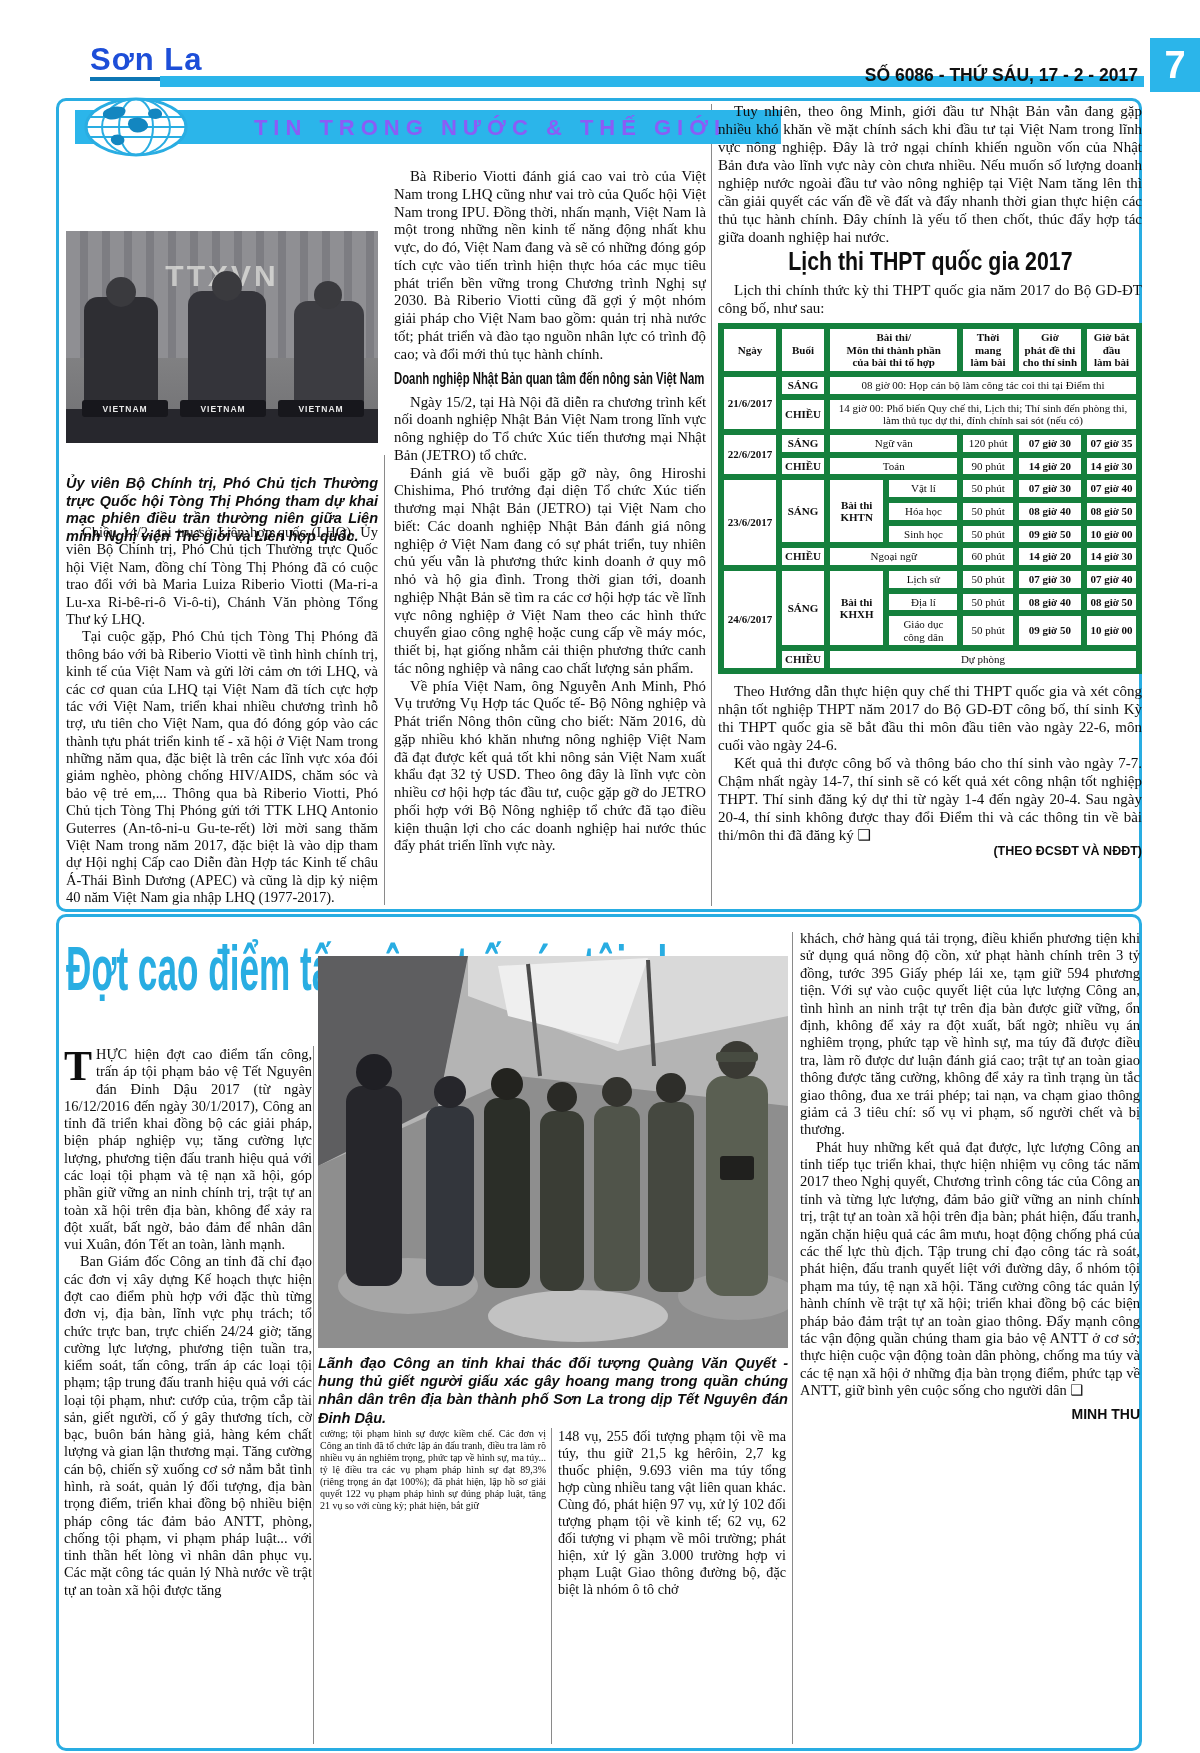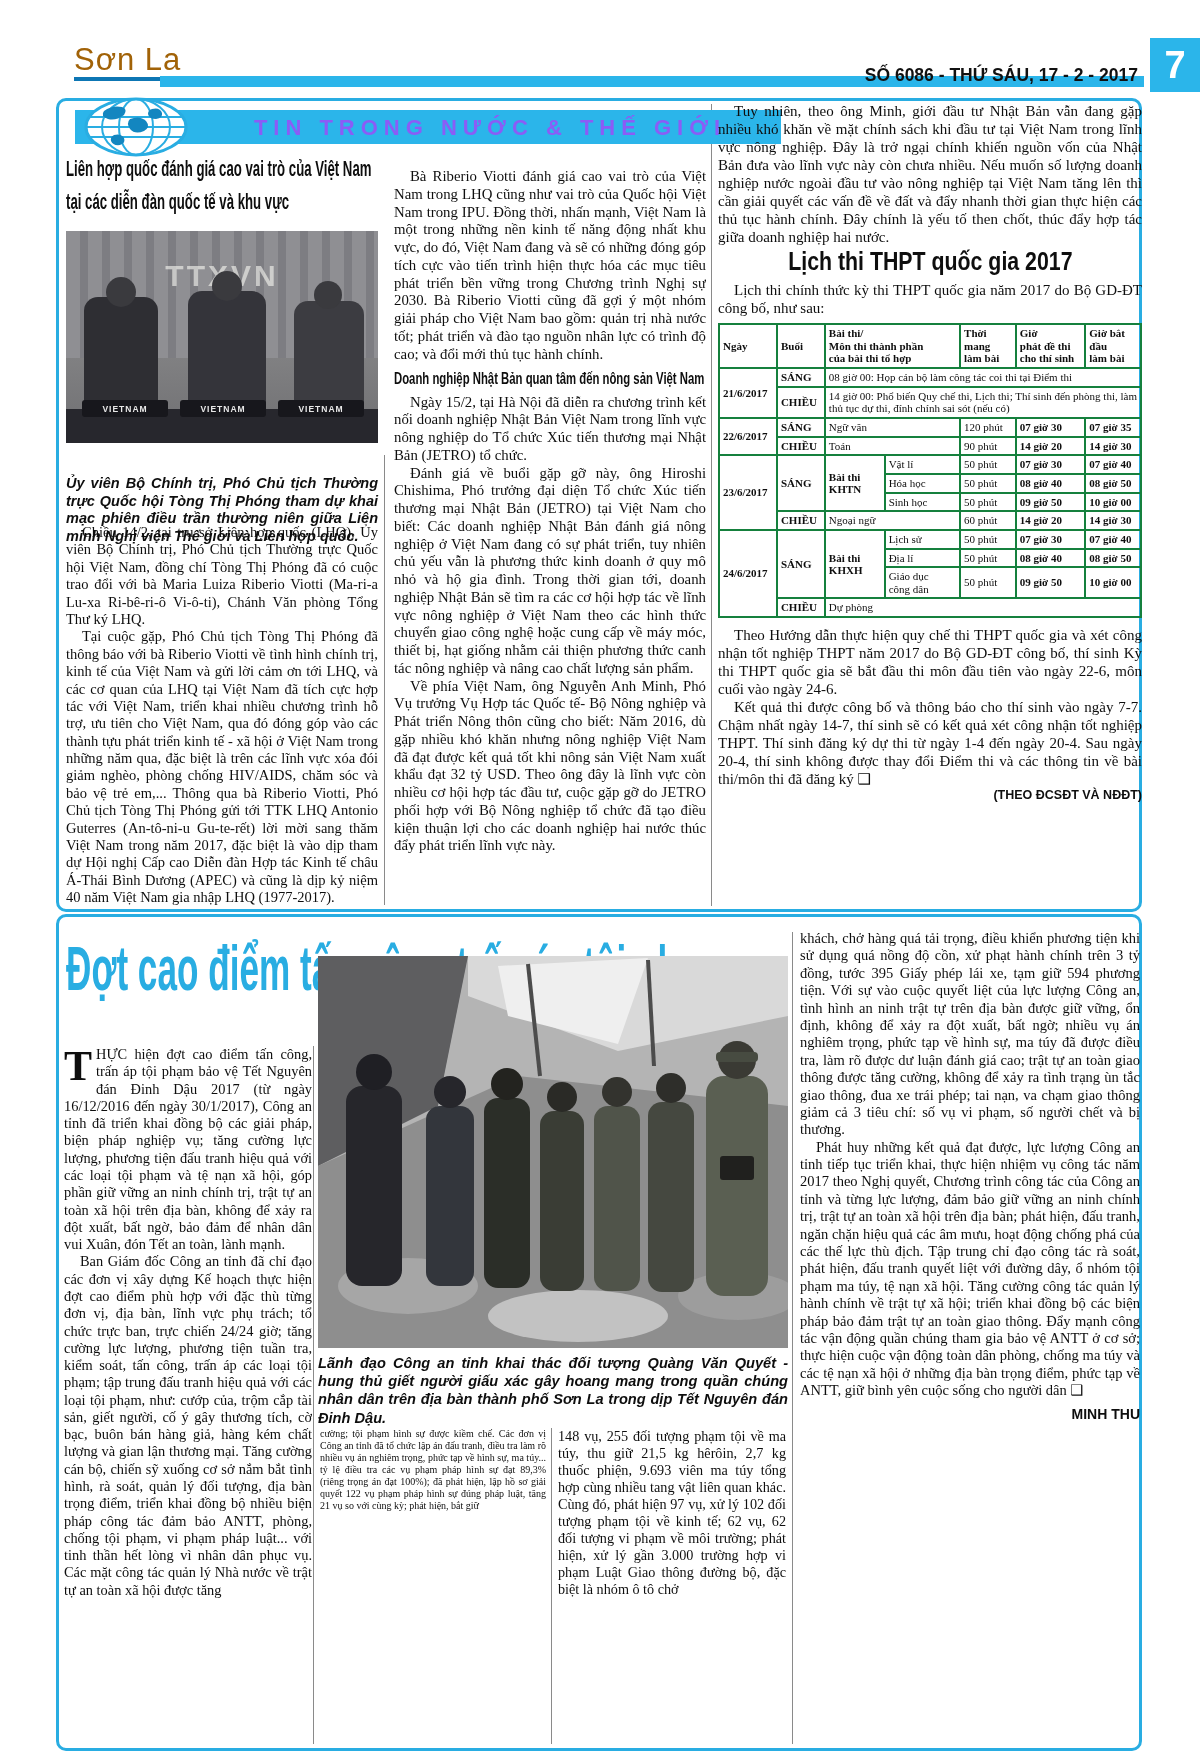--- a/index.html
+++ b/index.html
@@ -2,22 +2,22 @@
 <html><head>
 <meta charset="utf-8">
 <style>
   :root{ --cyan:#29ade2; --cyan2:#2bb5ea; --ink:#0e0e0e; }
   *{box-sizing:border-box; margin:0; padding:0;}
   html,body{background:#e8e8e8;}
   .page{position:relative; width:1200px; height:1753px; margin:0 auto; background:#fff;
         font-family:"Liberation Serif",serif; color:var(--ink); overflow:hidden;}
 
   
-  .brand{position:absolute; left:74px; top:44px; font-family:"Liberation Sans",sans-serif;
-         font-weight:normal; font-size:31px; color:#a16207; letter-spacing:1px;
+  .brand{position:absolute; left:90px; top:44px; font-family:"Liberation Sans",sans-serif;
+         font-weight:bold; font-size:31px; color:#1d4ed8; letter-spacing:1px;
          border-bottom:4px solid #0d76b4; padding-bottom:2px; line-height:1;}
   .hbar{position:absolute; left:160px; top:76px; width:984px; height:11px; background:var(--cyan2);}
   .issue{position:absolute; right:62px; top:65px; font-family:"Liberation Sans",sans-serif;
          font-weight:bold; font-size:17.5px; color:#111;}
   .pagebox{position:absolute; left:1150px; top:38px; width:50px; height:54px; background:var(--cyan2);
            display:flex; align-items:center; justify-content:center;}
   .pagebox span{font-family:"Liberation Sans",sans-serif; font-weight:bold; font-size:38px; color:#fff;}
 
   
   .topbox{position:absolute; left:56px; top:98px; width:1086px; height:814px;
@@ -64,21 +64,21 @@
   .a2-head{margin:5px 0 4px 0; overflow:visible; white-space:nowrap;}
   .a2-head .cond{font-size:17px; width:150%; transform:scaleX(.667); line-height:1.25;}
 
   .rightcol{left:718px; top:102px; width:424px; height:808px; font-size:15px;}
   .exam-head{text-align:center; margin:0 0 4px 0;}
   .exam-head .cond{font-size:26px; transform:scaleX(.82); transform-origin:50% 50%; white-space:nowrap;}
 
   
   table.exam{width:100%; border-collapse:collapse; margin:6px 0 8px 0;
     font-family:"Liberation Serif",serif; font-size:11px; line-height:1.15;}
-  table.exam th, table.exam td{border:2px solid #15803d; padding:2px 3px; vertical-align:middle;}
+  table.exam th, table.exam td{border:6px solid #15803d; padding:2px 3px; text-align:center; vertical-align:middle;}
   table.exam th{font-weight:bold;}
   td.b{font-weight:bold;}
 
   .attrib{text-align:right; font-family:"Liberation Sans",sans-serif; font-weight:bold; font-size:12.5px; margin-top:0;}
 
   
   .crime-head{position:absolute; left:66px; top:926px; width:724px; height:100px; overflow:visible;}
   .crime-head .cond{font-size:63px; line-height:1.35; color:var(--cyan); width:179%; transform:scaleX(.558); white-space:nowrap;}
   .colA{left:64px; top:1046px; width:248px; height:698px; font-size:14.4px;}
   .dropcap{float:left; font-family:"Liberation Serif",serif; font-weight:bold; font-size:42px; line-height:.82;
@@ -115,24 +115,20 @@
     <line x1="4" y1="20" x2="100" y2="20" stroke="#29ade2" stroke-width="2"></line>
     <line x1="2" y1="30" x2="102" y2="30" stroke="#29ade2" stroke-width="2"></line>
     <line x1="4" y1="40" x2="100" y2="40" stroke="#29ade2" stroke-width="2"></line>
     <path d="M20 14 q8 -6 18 -4 q6 2 2 8 q-8 6 -16 4 q-8 -3 -4 -8 Z" fill="#1386c0"></path>
     <path d="M46 22 q10 -4 16 2 q5 6 -2 10 q-9 4 -14 -2 q-4 -6 0 -10 Z" fill="#1386c0"></path>
     <path d="M68 12 q8 -2 10 4 q1 5 -6 6 q-7 0 -8 -5 q0 -4 4 -5 Z" fill="#1386c0"></path>
     <path d="M30 38 q7 -2 10 3 q2 5 -4 7 q-7 1 -9 -4 q-1 -4 3 -6 Z" fill="#1386c0"></path>
   </svg>
   <div class="banner-title">TIN TRONG NƯỚC &amp; THẾ GIỚI</div>
 
-  <div class="a1-head">
-    <span class="cond pre">Liên hợp quốc đánh giá cao vai trò của Việt Nam
-tại các diễn đàn quốc tế và khu vực</span>
-  </div>
 
   <div class="photo1">
     <div class="p1-stripes"></div>
     <div class="wmark">TTXVN</div>
     <div class="fig" style="left:18px; top:66px; width:74px; height:120px; background:#2e2e33;"></div>
     <div class="head" style="left:40px; top:46px; width:30px; height:30px;"></div>
     <div class="fig" style="left:122px; top:60px; width:78px; height:126px; background:#34343a;"></div>
     <div class="head" style="left:146px; top:40px; width:30px; height:30px;"></div>
     <div class="fig" style="left:228px; top:70px; width:70px; height:116px; background:#3c3c41;"></div>
     <div class="head" style="left:248px; top:50px; width:28px; height:28px;"></div>

